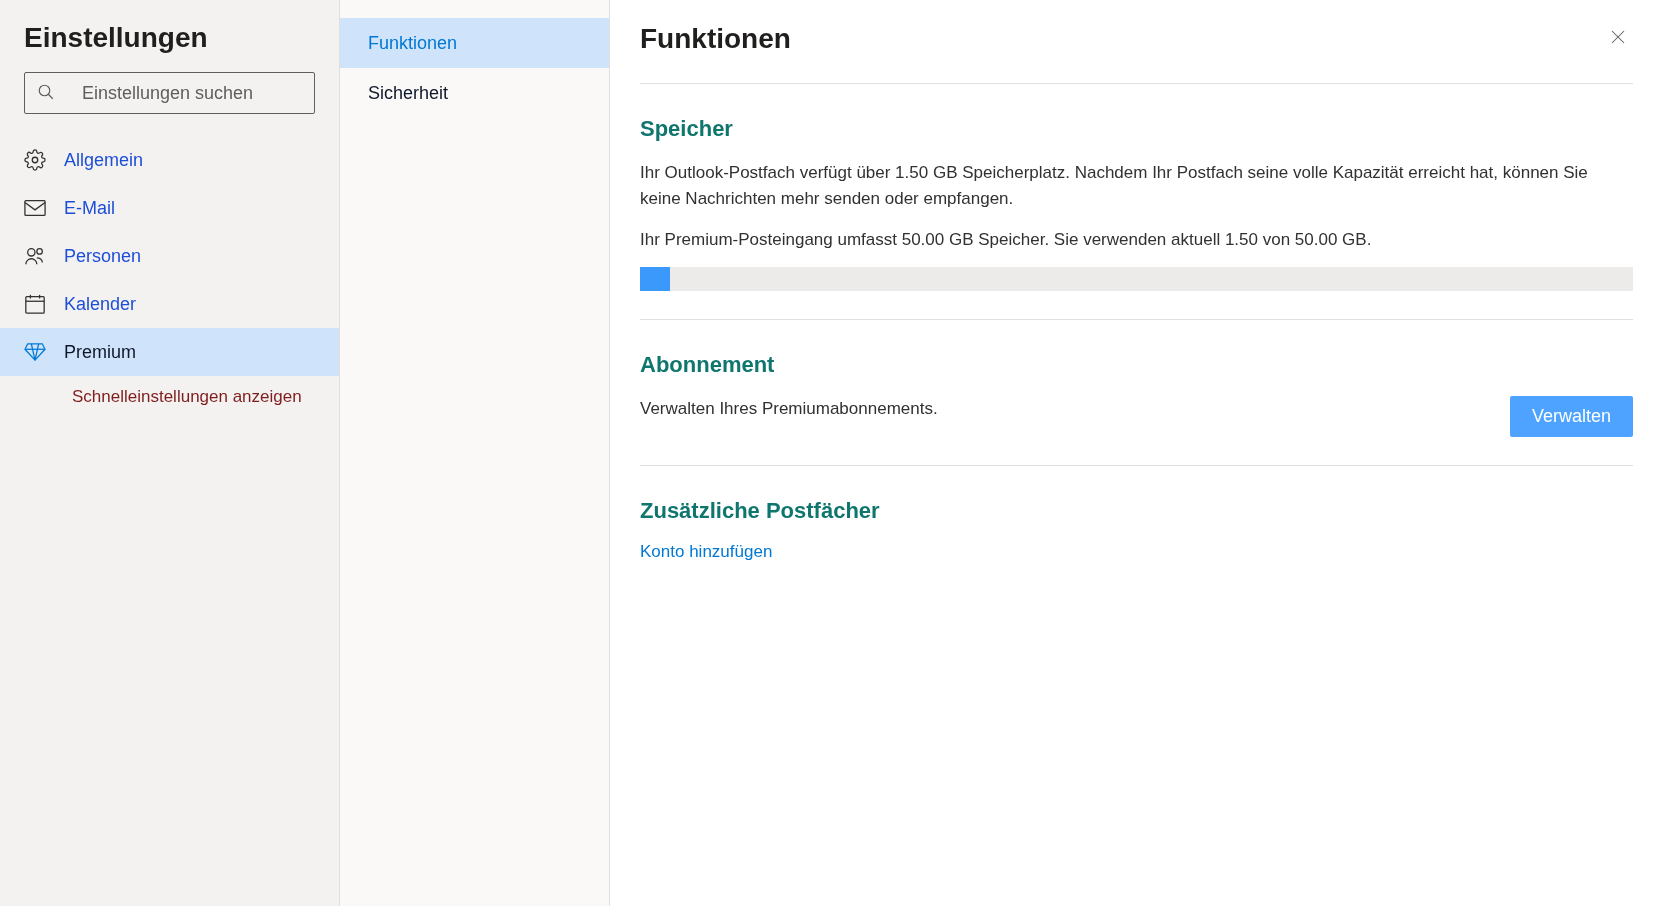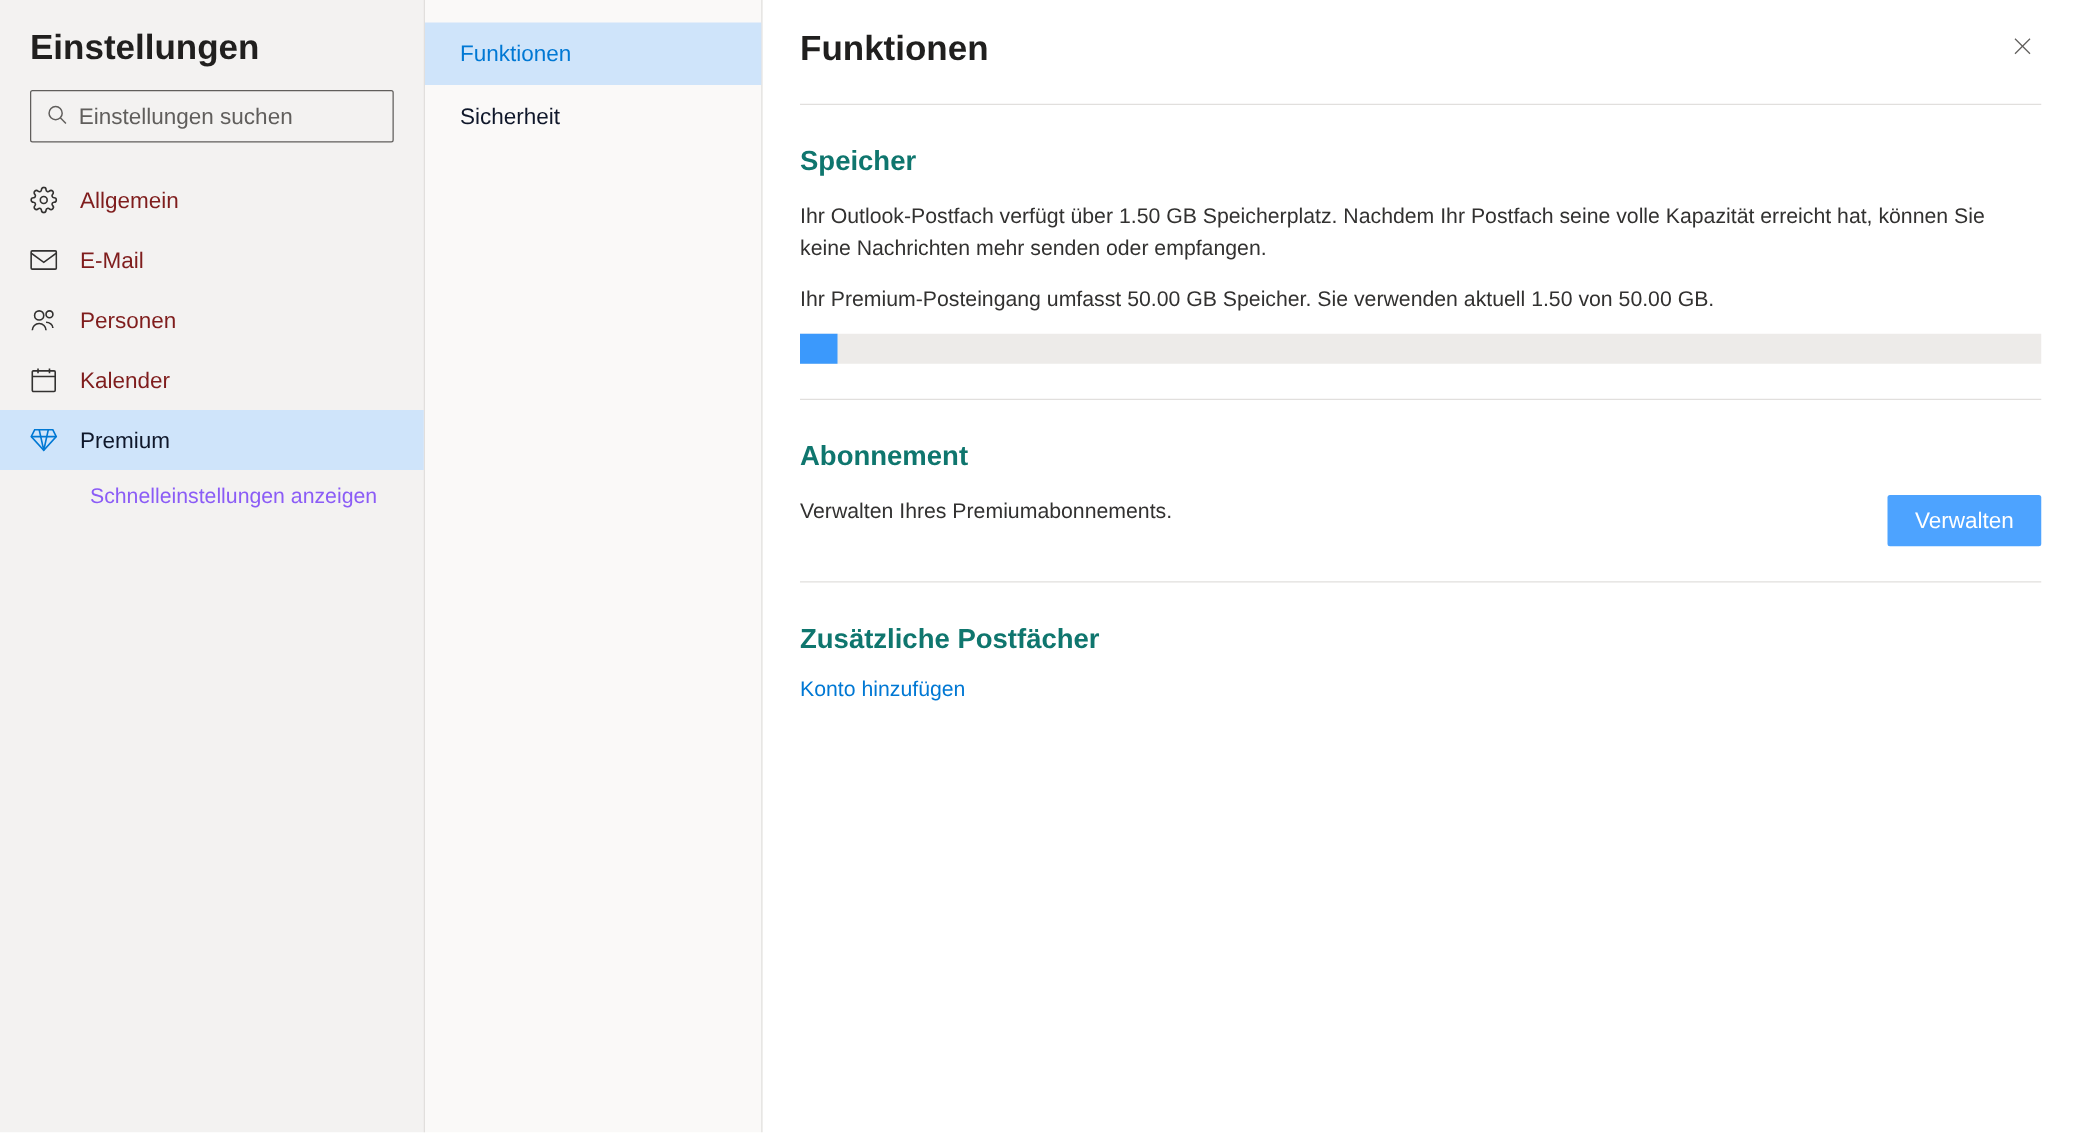--- a/index.html
+++ b/index.html
@@ -39,44 +39,44 @@
     padding: 0 12px;
     background: #f3f2f1;
   }
   .search-box svg { flex: none; }
   .search-input {
     border: none;
     outline: none;
     background: transparent;
     font-size: 18px;
     color: #0369a1;
-    margin-left: 8px;
+    margin-left: 27px;
     width: 100%;
   }
   .search-input::placeholder { color: #605e5c; }
 
   .nav-list { list-style: none; margin-top: 8px; }
   .nav-item {
     display: flex;
     align-items: center;
     height: 48px;
     padding: 0 24px;
     cursor: pointer;
     font-size: 18px;
-    color: #7f1d1d;
+    color: #1d4ed8;
     gap: 18px;
   }
   .nav-item.selected {
     background: #cfe4fa;
     color: #0f172a;
   }
   .nav-item .icon { width: 22px; display:flex; align-items:center; justify-content:center; }
   .quick-link {
     padding: 10px 24px 0 72px;
-    color: #8b5cf6;
+    color: #7f1d1d;
     font-size: 17px;
     cursor: pointer;
     line-height: 1.35;
   }
 
   
   .subnav {
     width: 270px;
     background: #faf9f8;
     border-right: 1px solid #e1dfdd;

